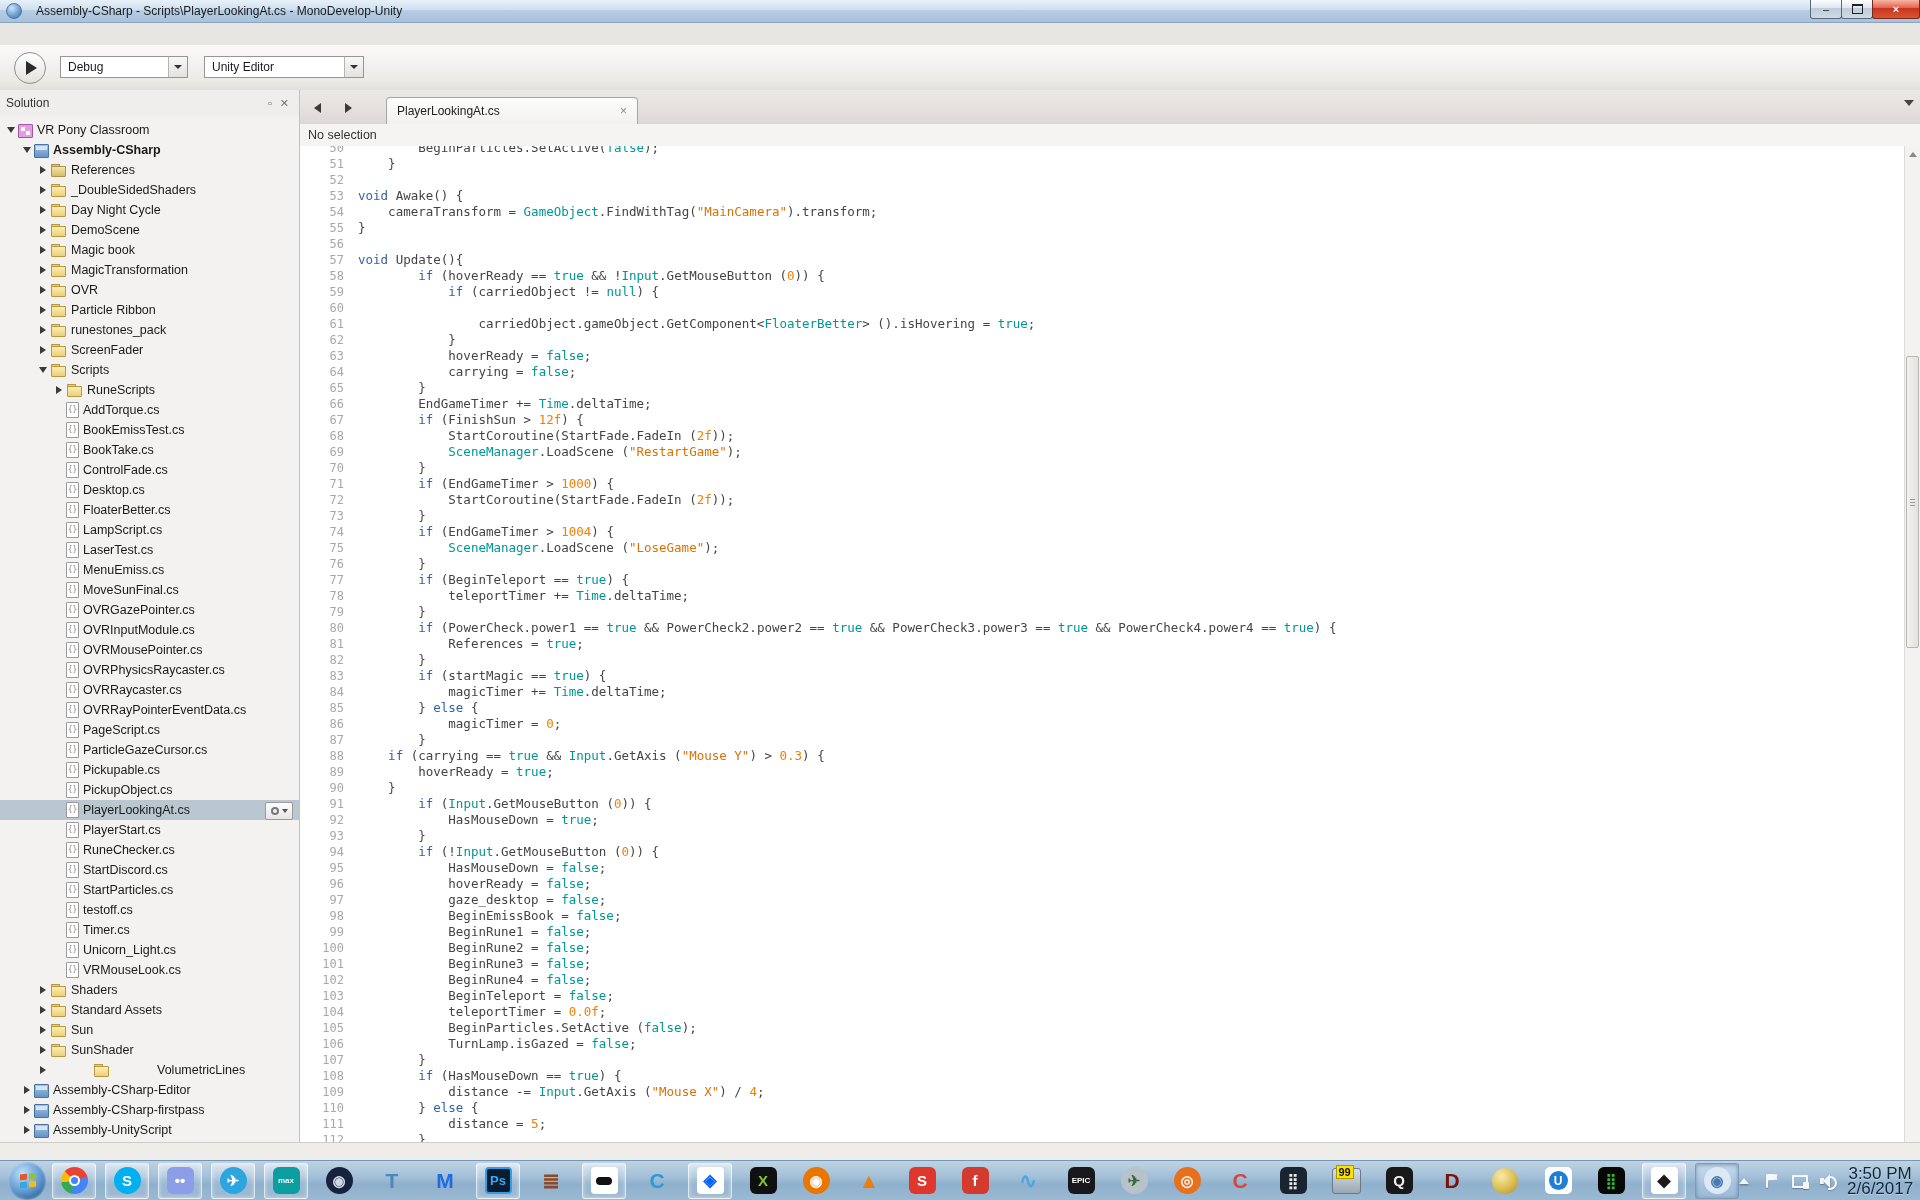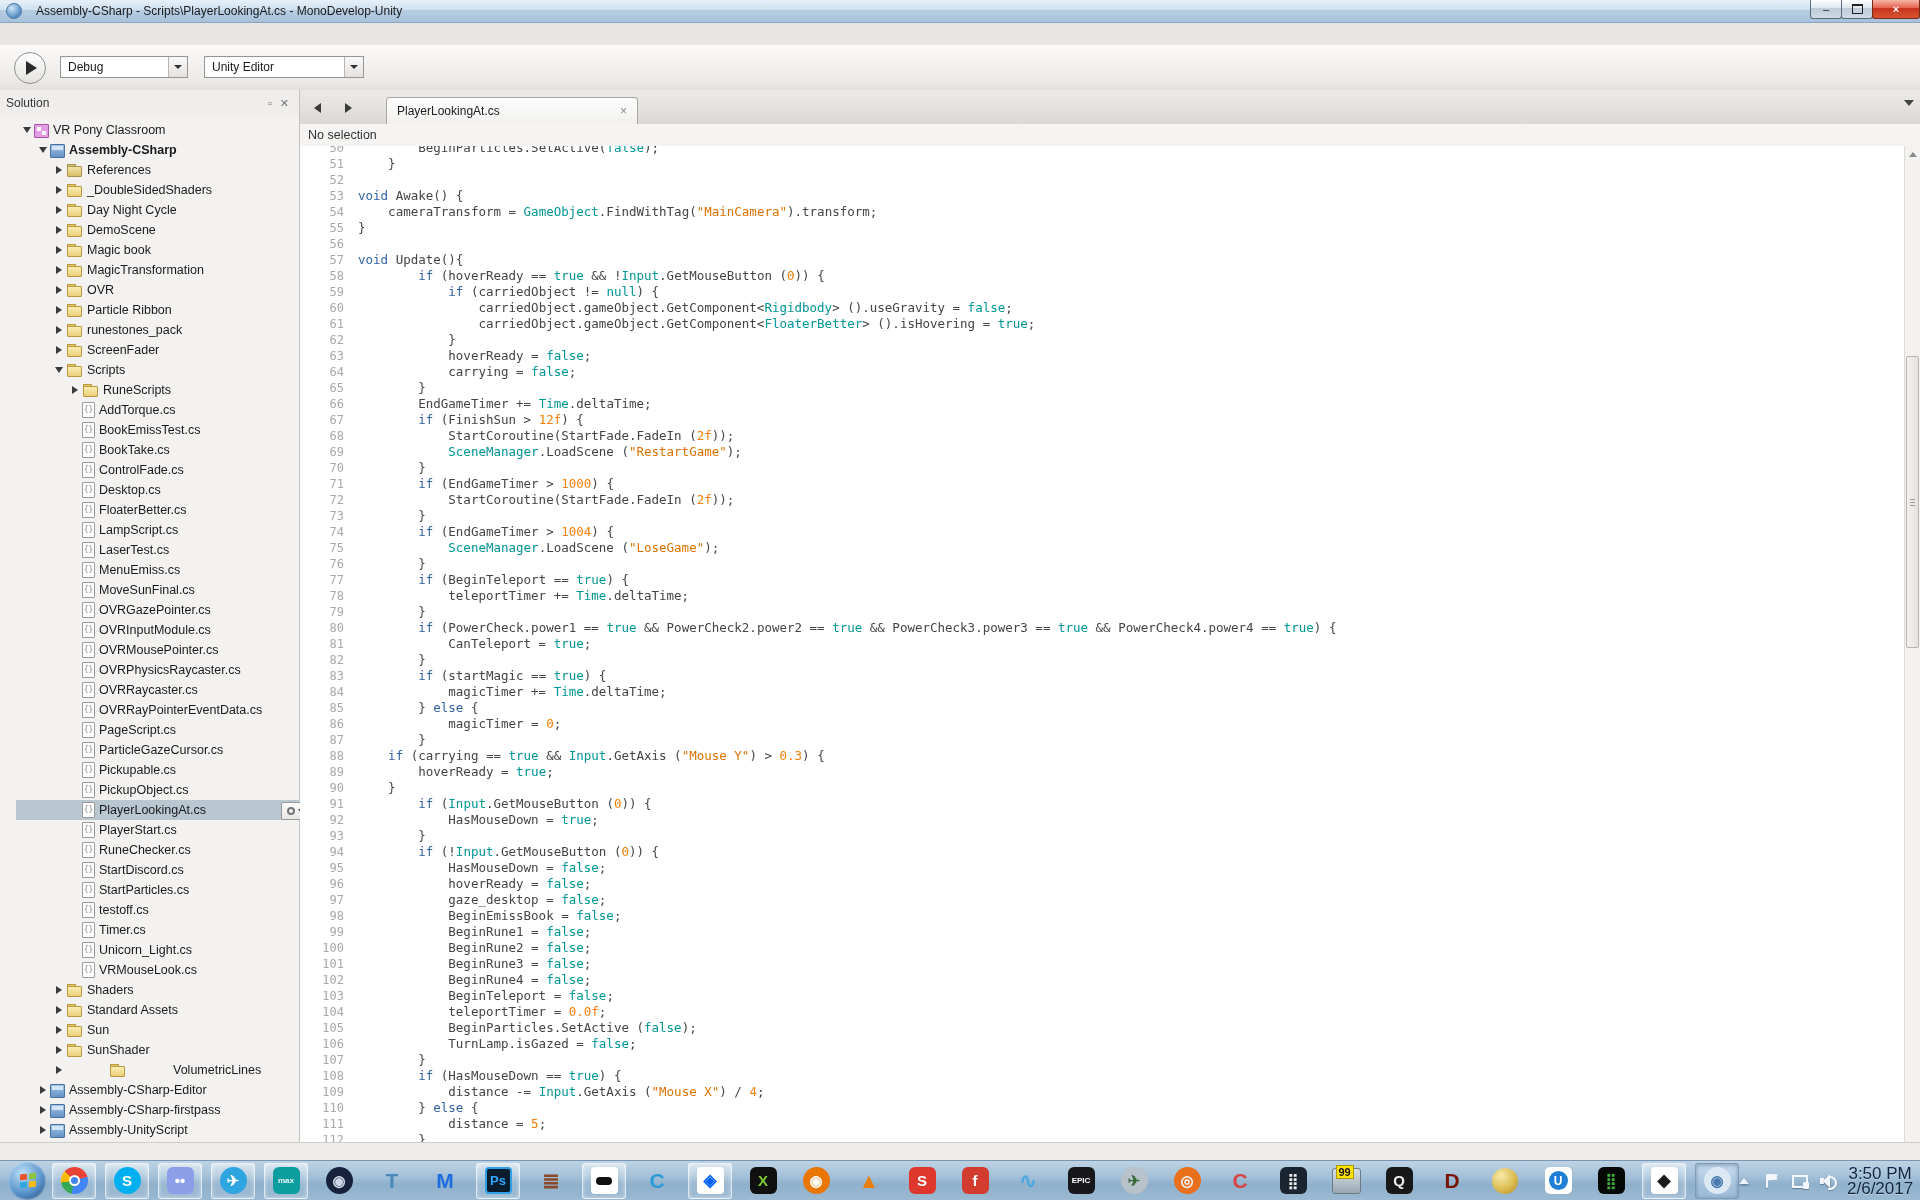--- a/index.html
+++ b/index.html
@@ -48,21 +48,21 @@
   .mag::after{content:"";position:absolute;left:7px;top:7px;width:5px;height:2px;background:#555;transform:rotate(45deg);transform-origin:0 0;}
   .search-box input{border:none;outline:none;flex:1;font-size:12px;color:#333;font-family:"Liberation Sans",sans-serif;background:transparent;}
   .search-box input::placeholder{color:#8a8a8a;}
   
   .main{position:absolute;left:0;top:90px;width:1920px;height:1052px;background:#4c1d95;}
   
   .sol-pad{position:absolute;left:0;top:0;width:300px;height:100%;border-right:1px solid #c5c2be;box-sizing:border-box;background:#f3f2f0;}
   .pad-header{height:26px;display:flex;align-items:center;font-size:12px;color:#333;padding:0 6px;background:#f0eeec;}
   .pad-header .ph-title{flex:1;}
   .ph-btn{color:#777;font-size:11px;padding:0 4px;}
-  .tree{position:absolute;left:16px;top:30px;bottom:0;width:100%;overflow:hidden;}
+  .tree{position:absolute;left:0;top:30px;bottom:0;width:100%;overflow:hidden;}
   .tree-row{height:20px;display:flex;align-items:center;font-size:12.5px;color:#1a1a1a;white-space:nowrap;position:relative;}
   .tree-row.sel{background:#b9c7d0;}
   .exp{width:14px;flex:none;display:flex;align-items:center;justify-content:center;}
   .exp i{display:block;width:0;height:0;}
   .exp.closed i{border-left:6px solid #3a3a3a;border-top:4px solid transparent;border-bottom:4px solid transparent;}
   .exp.open i{border-top:6px solid #3a3a3a;border-left:4px solid transparent;border-right:4px solid transparent;}
   .ti{width:17px;height:16px;flex:none;position:relative;margin-right:4px;}
   .ti-folder::before{content:"";position:absolute;left:1px;top:2px;width:7px;height:3px;background:#e8c96e;border:1px solid #b99a3e;border-bottom:none;border-radius:1px 1px 0 0;}
   .ti-folder::after{content:"";position:absolute;left:1px;top:4px;width:13px;height:9px;border:1px solid #b99a3e;border-radius:1px;
     background:linear-gradient(#faeeb5,#eccf79);}
@@ -541,42 +541,42 @@
             <div class="code-line"><span class="ln">50</span><span class="ct">        <span>BeginParticles.SetActive(</span><span class="tok-t">false</span><span>);</span></span></div>
             <div class="code-line"><span class="ln">51</span><span class="ct">    <span>}</span></span></div>
             <div class="code-line"><span class="ln">52</span><span class="ct"></span></div>
             <div class="code-line"><span class="ln">53</span><span class="ct"><span class="tok-k">void</span><span> Awake() {</span></span></div>
             <div class="code-line"><span class="ln">54</span><span class="ct">    <span>cameraTransform = </span><span class="tok-t">GameObject</span><span>.FindWithTag(</span><span class="tok-s">"MainCamera"</span><span>).transform;</span></span></div>
             <div class="code-line"><span class="ln">55</span><span class="ct"><span>}</span></span></div>
             <div class="code-line"><span class="ln">56</span><span class="ct"></span></div>
             <div class="code-line"><span class="ln">57</span><span class="ct"><span class="tok-k">void</span><span> Update(){</span></span></div>
             <div class="code-line"><span class="ln">58</span><span class="ct">        <span class="tok-k">if</span><span> (hoverReady == </span><span class="tok-t">true</span><span> &amp;&amp; !</span><span class="tok-t">Input</span><span>.GetMouseButton (</span><span class="tok-n">0</span><span>)) {</span></span></div>
             <div class="code-line"><span class="ln">59</span><span class="ct">            <span class="tok-k">if</span><span> (carriedObject != </span><span class="tok-t">null</span><span>) {</span></span></div>
-            <div class="code-line"><span class="ln">60</span><span class="ct">                <span>carriedObject.gameObject.GetComponent&lt;</span><span class="tok-t">Rigidbody</span><span>&gt; ().useGravity = </span><span class="tok-t">false</span><span>;</span></span></div>
+            <div class="code-line"><span class="ln">60</span></div>
             <div class="code-line"><span class="ln">61</span><span class="ct">                <span>carriedObject.gameObject.GetComponent&lt;</span><span class="tok-t">FloaterBetter</span><span>&gt; ().isHovering = </span><span class="tok-t">true</span><span>;</span></span></div>
             <div class="code-line"><span class="ln">62</span><span class="ct">            <span>}</span></span></div>
             <div class="code-line"><span class="ln">63</span><span class="ct">            <span>hoverReady = </span><span class="tok-t">false</span><span>;</span></span></div>
             <div class="code-line"><span class="ln">64</span><span class="ct">            <span>carrying = </span><span class="tok-t">false</span><span>;</span></span></div>
             <div class="code-line"><span class="ln">65</span><span class="ct">        <span>}</span></span></div>
             <div class="code-line"><span class="ln">66</span><span class="ct">        <span>EndGameTimer += </span><span class="tok-t">Time</span><span>.deltaTime;</span></span></div>
             <div class="code-line"><span class="ln">67</span><span class="ct">        <span class="tok-k">if</span><span> (FinishSun &gt; </span><span class="tok-n">12f</span><span>) {</span></span></div>
             <div class="code-line"><span class="ln">68</span><span class="ct">            <span>StartCoroutine(StartFade.FadeIn (</span><span class="tok-n">2f</span><span>));</span></span></div>
             <div class="code-line"><span class="ln">69</span><span class="ct">            <span class="tok-t">SceneManager</span><span>.LoadScene (</span><span class="tok-s">"RestartGame"</span><span>);</span></span></div>
             <div class="code-line"><span class="ln">70</span><span class="ct">        <span>}</span></span></div>
             <div class="code-line"><span class="ln">71</span><span class="ct">        <span class="tok-k">if</span><span> (EndGameTimer &gt; </span><span class="tok-n">1000</span><span>) {</span></span></div>
             <div class="code-line"><span class="ln">72</span><span class="ct">            <span>StartCoroutine(StartFade.FadeIn (</span><span class="tok-n">2f</span><span>));</span></span></div>
             <div class="code-line"><span class="ln">73</span><span class="ct">        <span>}</span></span></div>
             <div class="code-line"><span class="ln">74</span><span class="ct">        <span class="tok-k">if</span><span> (EndGameTimer &gt; </span><span class="tok-n">1004</span><span>) {</span></span></div>
             <div class="code-line"><span class="ln">75</span><span class="ct">            <span class="tok-t">SceneManager</span><span>.LoadScene (</span><span class="tok-s">"LoseGame"</span><span>);</span></span></div>
             <div class="code-line"><span class="ln">76</span><span class="ct">        <span>}</span></span></div>
             <div class="code-line"><span class="ln">77</span><span class="ct">        <span class="tok-k">if</span><span> (BeginTeleport == </span><span class="tok-t">true</span><span>) {</span></span></div>
             <div class="code-line"><span class="ln">78</span><span class="ct">            <span>teleportTimer += </span><span class="tok-t">Time</span><span>.deltaTime;</span></span></div>
             <div class="code-line"><span class="ln">79</span><span class="ct">        <span>}</span></span></div>
             <div class="code-line"><span class="ln">80</span><span class="ct">        <span class="tok-k">if</span><span> (PowerCheck.power1 == </span><span class="tok-t">true</span><span> &amp;&amp; PowerCheck2.power2 == </span><span class="tok-t">true</span><span> &amp;&amp; PowerCheck3.power3 == </span><span class="tok-t">true</span><span> &amp;&amp; PowerCheck4.power4 == </span><span class="tok-t">true</span><span>) {</span></span></div>
-            <div class="code-line"><span class="ln">81</span><span class="ct">            <span>CanTeleport = </span><span class="tok-t">true</span><span>;</span></span></div>
+            <div class="code-line"><span class="ln">81</span><span class="ct">            <span>References = </span><span class="tok-t">true</span><span>;</span></span></div>
             <div class="code-line"><span class="ln">82</span><span class="ct">        <span>}</span></span></div>
             <div class="code-line"><span class="ln">83</span><span class="ct">        <span class="tok-k">if</span><span> (startMagic == </span><span class="tok-t">true</span><span>) {</span></span></div>
             <div class="code-line"><span class="ln">84</span><span class="ct">            <span>magicTimer += </span><span class="tok-t">Time</span><span>.deltaTime;</span></span></div>
             <div class="code-line"><span class="ln">85</span><span class="ct">        <span>} </span><span class="tok-k">else</span><span> {</span></span></div>
             <div class="code-line"><span class="ln">86</span><span class="ct">            <span>magicTimer = </span><span class="tok-n">0</span><span>;</span></span></div>
             <div class="code-line"><span class="ln">87</span><span class="ct">        <span>}</span></span></div>
             <div class="code-line"><span class="ln">88</span><span class="ct">    <span class="tok-k">if</span><span> (carrying == </span><span class="tok-t">true</span><span> &amp;&amp; </span><span class="tok-t">Input</span><span>.GetAxis (</span><span class="tok-s">"Mouse Y"</span><span>) &gt; </span><span class="tok-n">0.3</span><span>) {</span></span></div>
             <div class="code-line"><span class="ln">89</span><span class="ct">        <span>hoverReady = </span><span class="tok-t">true</span><span>;</span></span></div>
             <div class="code-line"><span class="ln">90</span><span class="ct">    <span>}</span></span></div>
             <div class="code-line"><span class="ln">91</span><span class="ct">        <span class="tok-k">if</span><span> (</span><span class="tok-t">Input</span><span>.GetMouseButton (</span><span class="tok-n">0</span><span>)) {</span></span></div>

